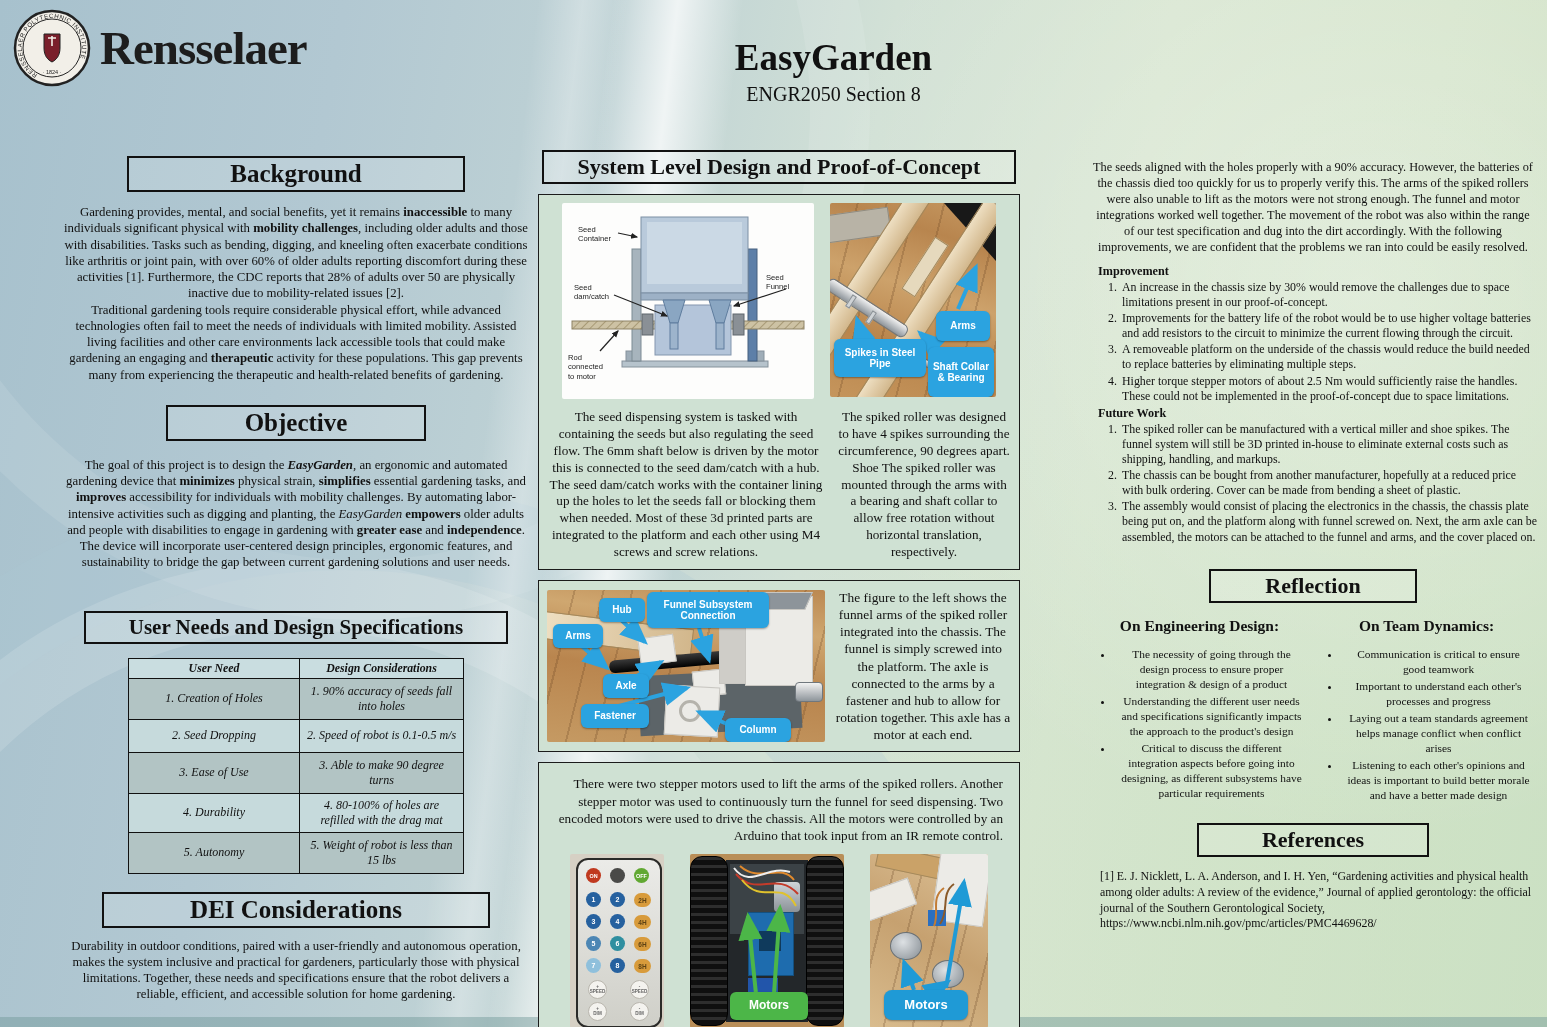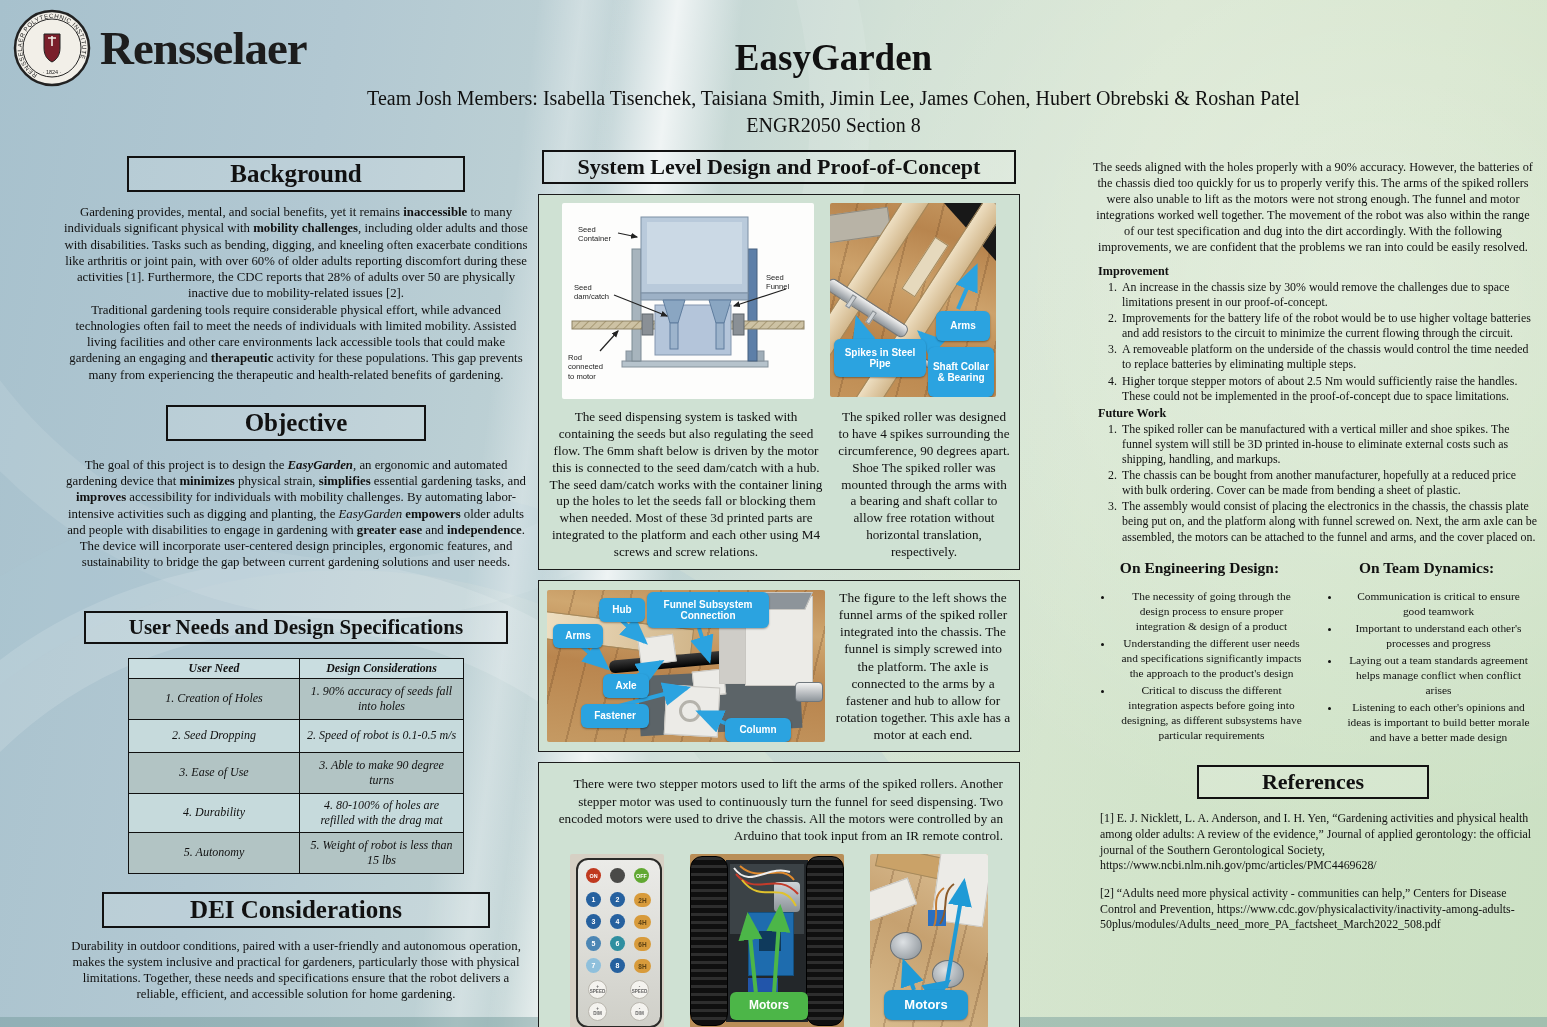--- a/index.html
+++ b/index.html
@@ -157,21 +157,20 @@
         <textPath href="#sealcirc" startOffset="8%">RENSSELAER POLYTECHNIC INSTITUTE</textPath>
       </text>
       <text x="40" y="66" font-family="Liberation Sans,sans-serif" font-size="5.5" fill="#222" text-anchor="middle">· 1824 ·</text>
       <path d="M32 26 h16 v14 c0 8 -4 12 -8 14 c-4 -2 -8 -6 -8 -14 z" fill="#7a1f2b" stroke="#222" stroke-width="1"></path>
       <path d="M36 30 h8 M40 28 v10" stroke="#f2efe8" stroke-width="1.6"></path>
     </svg>
     <span class="wordmark">Rensselaer</span>
   </div>
   <div class="head-text z">
     <div class="main-title">EasyGarden</div>
-    <div class="team-line">Team Josh Members: Isabella Tisenchek, Taisiana Smith, Jimin Lee, James Cohen, Hubert Obrebski &amp; Roshan Patel</div>
     <div class="course-line">ENGR2050 Section 8</div>
   </div>
 
   <div class="col col-left">
     <div class="hbox hb-bg">Background</div>
     <div class="para">
       <p><span>Gardening provides, mental, and social benefits, yet it remains </span><span style="font-weight: bold;">inaccessible</span><span> to many individuals significant physical with </span><span style="font-weight: bold;">mobility challenges</span><span>, including older adults and those with disabilities. Tasks such as bending, digging, and kneeling often exacerbate conditions like arthritis or joint pain, with over 60% of older adults reporting discomfort during these activities [1]. Furthermore, the CDC reports that 28% of adults over 50 are physically inactive due to mobility-related issues [2].</span></p>
       <p><span>Traditional gardening tools require considerable physical effort, while advanced technologies often fail to meet the needs of individuals with limited mobility. Assisted living facilities and other care environments lack accessible tools that could make gardening an engaging and </span><span style="font-weight: bold;">therapeutic</span><span> activity for these populations. This gap prevents many from experiencing the therapeutic and health-related benefits of gardening.</span></p>
     </div>
 
@@ -419,30 +418,31 @@
       </div>
     </div>
   </div>
 
   <div class="col col-right">
     <div class="conc-para">The seeds aligned with the holes properly with a 90% accuracy. However, the batteries of the chassis died too quickly for us to properly verify this. The arms of the spiked rollers were also unable to lift as the motors were not strong enough. The funnel and motor integrations worked well together. The movement of the robot was also within the range of our test specification and dug into the dirt accordingly. With the following improvements, we are confident that the problems we ran into could be easily resolved.</div>
     <div class="list-label">Improvement</div>
     <ol class="rlist">
         <li>An increase in the chassis size by 30% would remove the challenges due to space limitations present in our proof-of-concept.</li>
         <li>Improvements for the battery life of the robot would be to use higher voltage batteries and add resistors to the circuit to minimize the current flowing through the circuit.</li>
-        <li>A removeable platform on the underside of the chassis would control the time needed to replace batteries by eliminating multiple steps.</li>
+        <li>A removeable platform on the underside of the chassis would reduce the build needed to replace batteries by eliminating multiple steps.</li>
         <li>Higher torque stepper motors of about 2.5 Nm would sufficiently raise the handles. These could not be implemented in the proof-of-concept due to space limitations.</li>
       </ol>
     <div class="list-label" style="margin-top:2px;">Future Work</div>
     <ol class="rlist">
         <li>The spiked roller can be manufactured with a vertical miller and shoe spikes. The funnel system will still be 3D printed in-house to eliminate external costs such as shipping, handling, and markups.</li>
         <li>The chassis can be bought from another manufacturer, hopefully at a reduced price with bulk ordering. Cover can be made from bending a sheet of plastic.</li>
         <li>The assembly would consist of placing the electronics in the chassis, the chassis plate being put on, and the platform along with funnel screwed on. Next, the arm axle can be assembled, the motors can be attached to the funnel and arms, and the cover placed on.</li>
       </ol>
 
+    <div class="hbox hb-refl">Reflection</div>
     <div class="refl-cols">
       <div class="refl-col">
         <div class="refl-h">On Engineering Design:</div>
         <ul class="blist">
             <li>The necessity of going through the design process to ensure proper integration &amp; design of a product</li>
             <li>Understanding the different user needs and specifications significantly impacts the approach to the product's design</li>
             <li>Critical to discuss the different integration aspects before going into designing, as different subsystems have particular requirements</li>
           </ul>
       </div>
       <div class="refl-col">
@@ -452,16 +452,15 @@
             <li>Important to understand each other's processes and progress</li>
             <li>Laying out a team standards agreement helps manage conflict when conflict arises</li>
             <li>Listening to each other's opinions and ideas is important to build better morale and have a better made design</li>
           </ul>
       </div>
     </div>
 
     <div class="hbox hb-refs">References</div>
     <div class="refs">
       <p>[1] E. J. Nicklett, L. A. Anderson, and I. H. Yen, “Gardening activities and physical health among older adults: A review of the evidence,” Journal of applied gerontology: the official journal of the Southern Gerontological Society, https://www.ncbi.nlm.nih.gov/pmc/articles/PMC4469628/</p>
-      <p>[2] “Adults need more physical activity - communities can help,” Centers for Disease Control and Prevention, https://www.cdc.gov/physicalactivity/inactivity-among-adults-50plus/modules/Adults_need_more_PA_factsheet_March2022_508.pdf</p>
     </div>
   </div>
 </div>
 
 </body></html>

